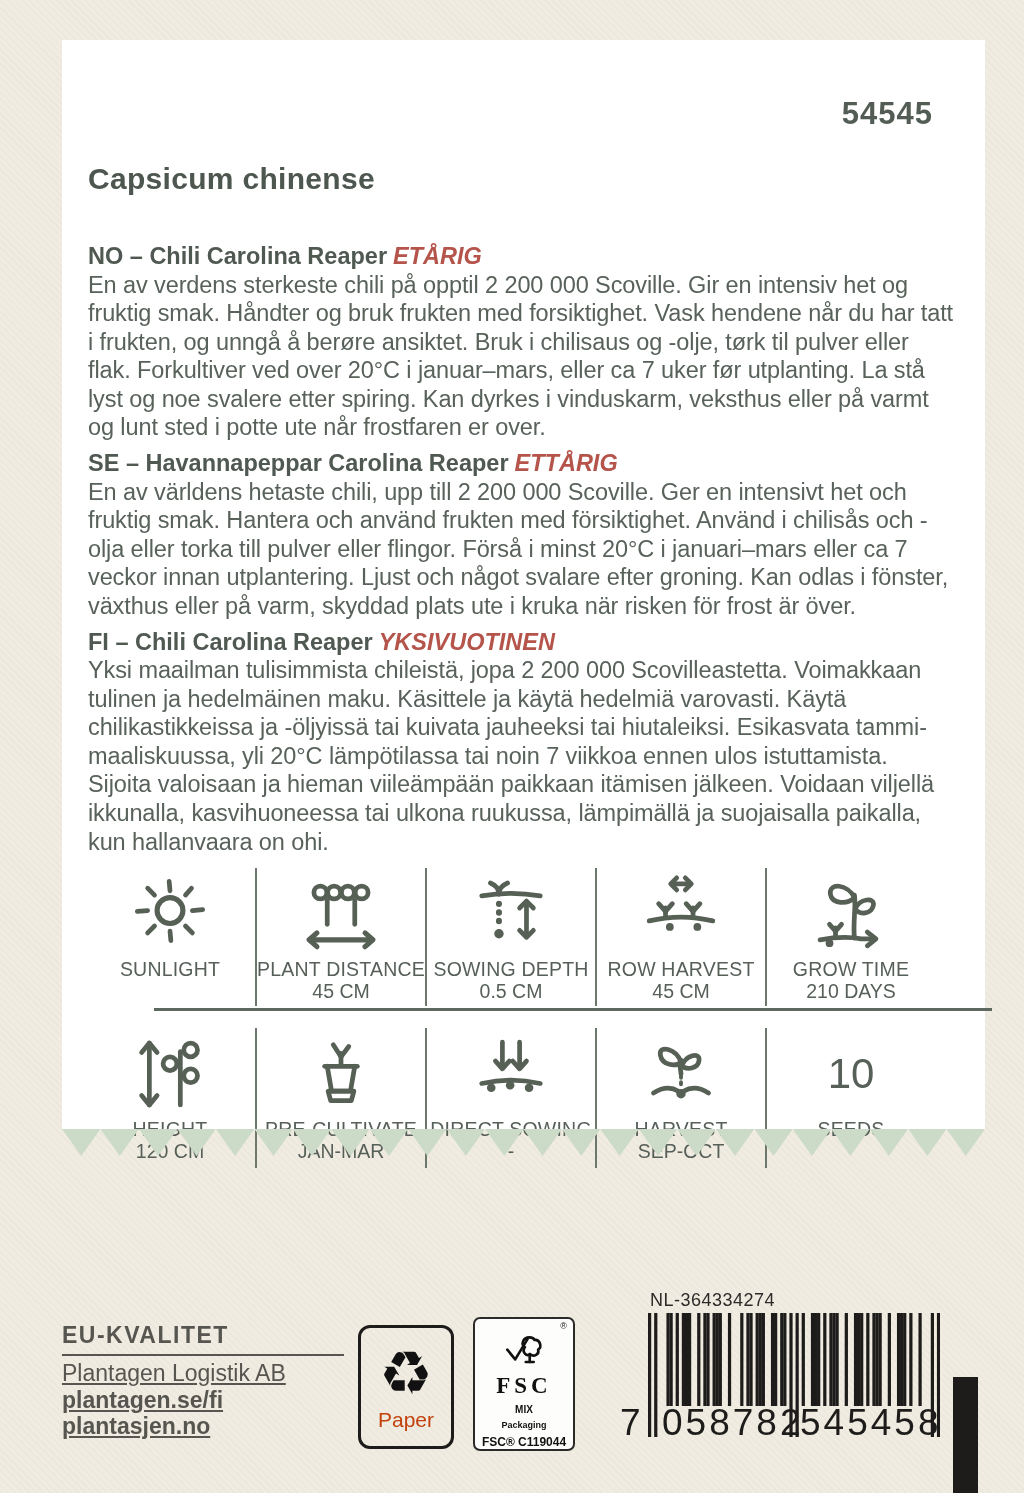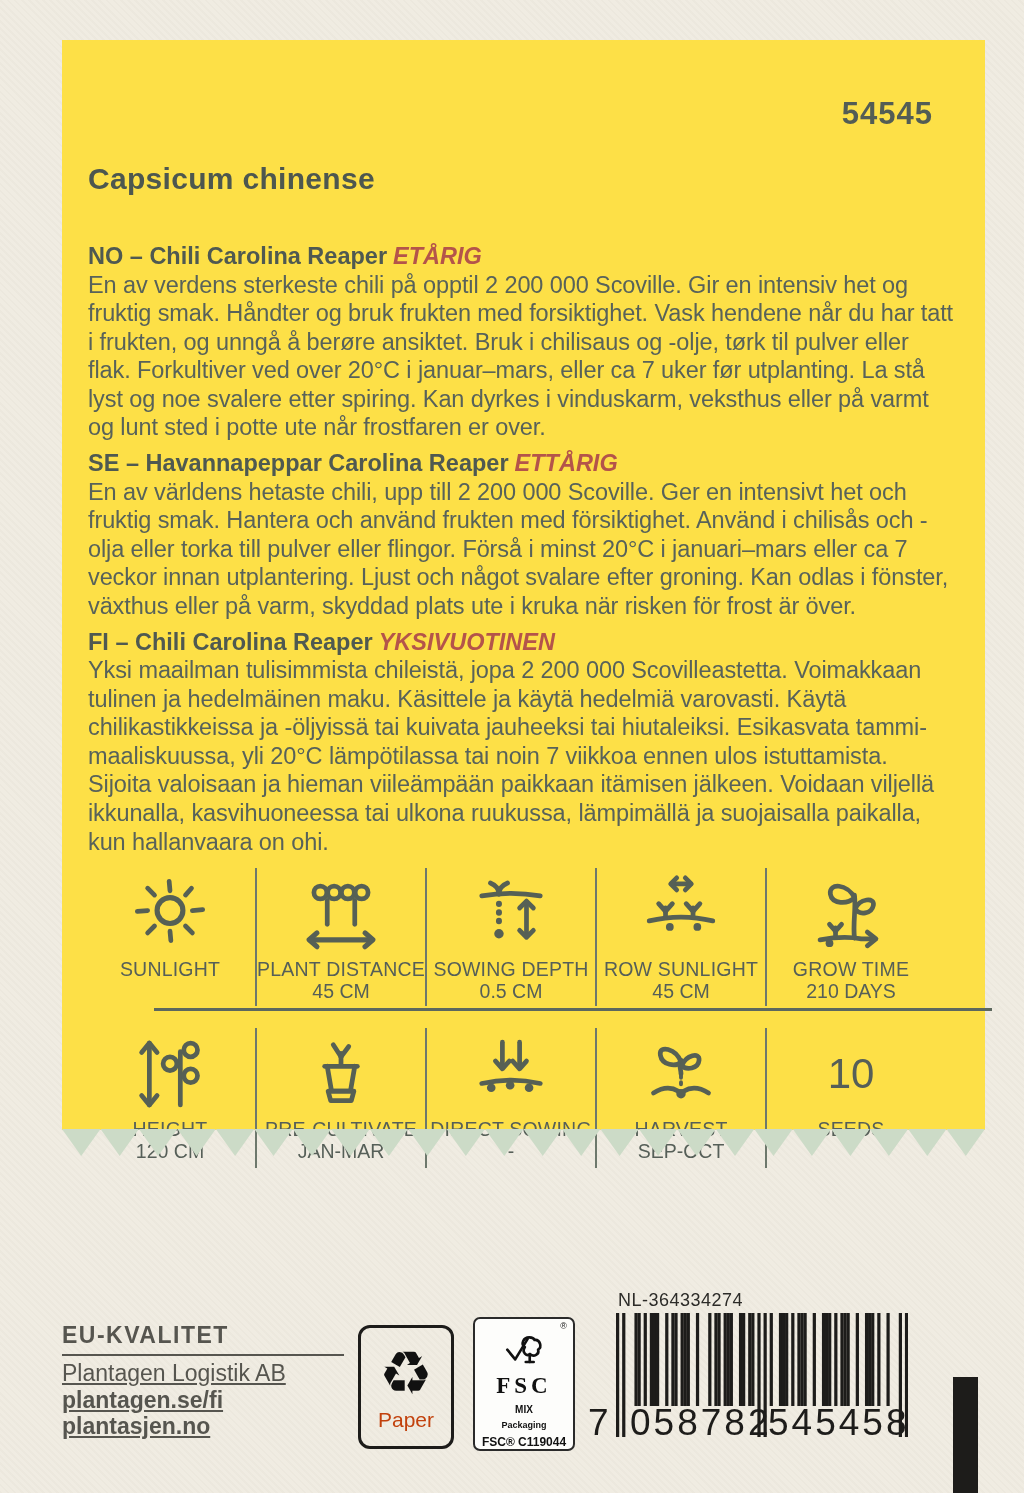--- a/index.html
+++ b/index.html
@@ -6,21 +6,21 @@
   body{
     width:1024px;height:1493px;position:relative;overflow:hidden;
     background:#f0ece2;
     background-image:repeating-linear-gradient(45deg, rgba(120,110,90,.03) 0 2px, transparent 2px 5px);
     font-family:"Liberation Sans",sans-serif;
     color:#565f58;
     -webkit-font-smoothing:antialiased;
   }
   .panel{
     position:absolute;left:62px;top:40px;width:923px;height:1090px;
-    background:#fde047;
+    background:#ffffff;
   }
   .zigzag{position:absolute;left:62px;top:1129px;width:923px;height:28px;display:block;}
   .article-number{
     position:absolute;top:56px;right:52px;
     font-size:31px;font-weight:600;color:#535d55;letter-spacing:1px;
   }
   .species-title{
     position:absolute;left:26px;top:122px;
     font-size:30px;font-weight:700;color:#4d574f;letter-spacing:.3px;
   }
@@ -65,21 +65,21 @@
     position:absolute;left:473px;top:1317px;width:98px;height:130px;
     border:2px solid #2a2a2a;border-radius:7px;background:#fdfdfb;
     display:flex;flex-direction:column;align-items:center;color:#111;
   }
   .fsc-reg{align-self:flex-end;font-size:9px;margin:3px 6px 0 0;line-height:9px;}
   .fsc-tree svg{width:44px;height:40px;}
   .fsc-name{font-family:"Liberation Serif",serif;font-weight:700;font-size:23px;letter-spacing:4px;margin-top:-2px;}
   .fsc-mix{font-size:10px;font-weight:700;margin-top:5px;}
   .fsc-packaging{font-size:9px;font-weight:700;margin-top:5px;}
   .fsc-license{font-size:12px;font-weight:700;margin-top:5px;}
-  .barcode-block{position:absolute;left:588px;top:1290px;width:330px;height:165px;color:#1d1c1a;}
+  .barcode-block{position:absolute;left:620px;top:1290px;width:330px;height:165px;color:#1d1c1a;}
   .nl-code{position:absolute;left:30px;top:0;font-size:18px;letter-spacing:.5px;color:#2c2b28;}
   .bars{position:absolute;left:28px;top:23px;}
   .bars rect{fill:#1d1c1a;}
   .bc-digit-7{position:absolute;left:0px;top:112px;font-size:37px;}
   .bc-group1{position:absolute;left:42px;top:112px;width:128px;font-size:37px;letter-spacing:3px;}
   .bc-group2{position:absolute;left:180px;top:112px;width:128px;font-size:37px;letter-spacing:3px;}
   .reg-mark{position:absolute;left:953px;top:1377px;width:25px;height:116px;background:#1d1c1a;}
   svg.spec{fill:none;stroke:#566055;stroke-width:5.5;stroke-linecap:round;stroke-linejoin:round;}
   svg.spec .fill{fill:#566055;stroke:none;}
 </style>
@@ -166,21 +166,21 @@
           <path d="M32 54 V43"></path>
             <path d="M32 47 L24 38"></path>
             <path d="M32 47 L40 38"></path>
           <circle class="fill" cx="37" cy="65" r="4.5"></circle>
           <path d="M64 54 V43"></path>
             <path d="M64 47 L56 38"></path>
             <path d="M64 47 L72 38"></path>
           <circle class="fill" cx="69" cy="65" r="4.5"></circle>
         </svg>
       </div>
-      <div class="spec-label">ROW SUNLIGHT</div>
+      <div class="spec-label">ROW HARVEST</div>
       <div class="spec-value">45 CM</div>
     </div>
     <div class="cell">
       <div class="icon-box">
         <svg class="spec" viewBox="0 0 100 100">
           <path d="M54 78 C52 60 56 44 54 28"></path>
           <path d="M54 31 C46 15 24 13 26 27 C28 39 46 39 54 31 Z"></path>
           <path d="M55 44 C60 32 78 30 76 40 C74 50 60 52 55 44 Z"></path>
           <path d="M32 76 V66"></path>
             <path d="M32 70 L25 62"></path>

